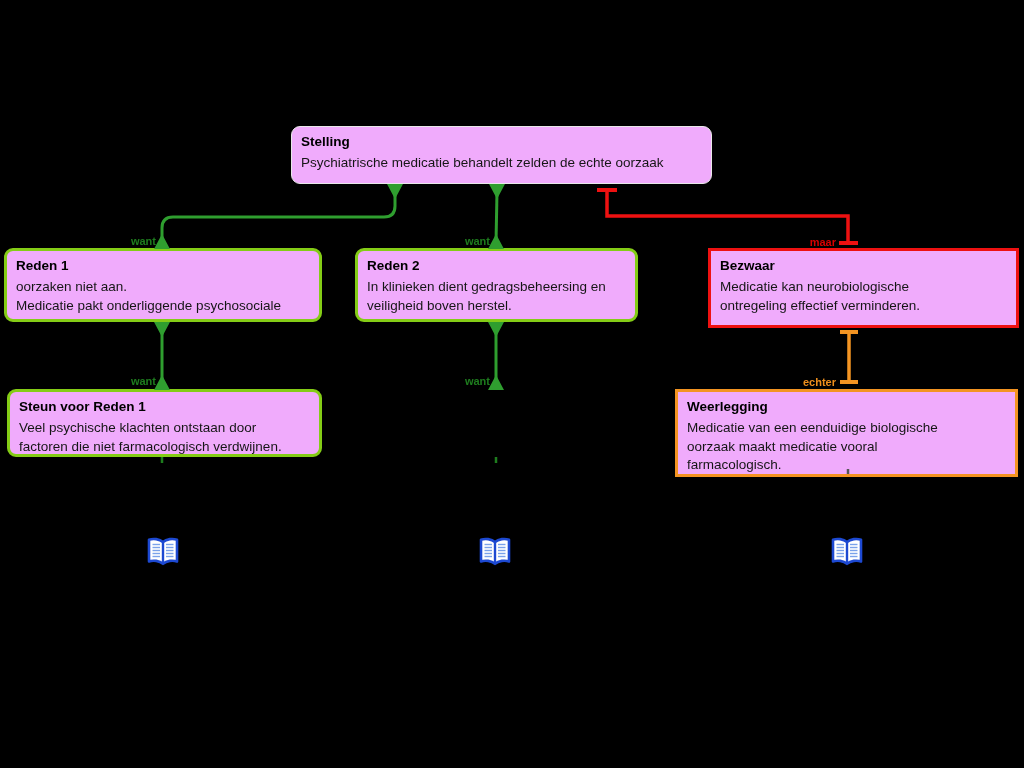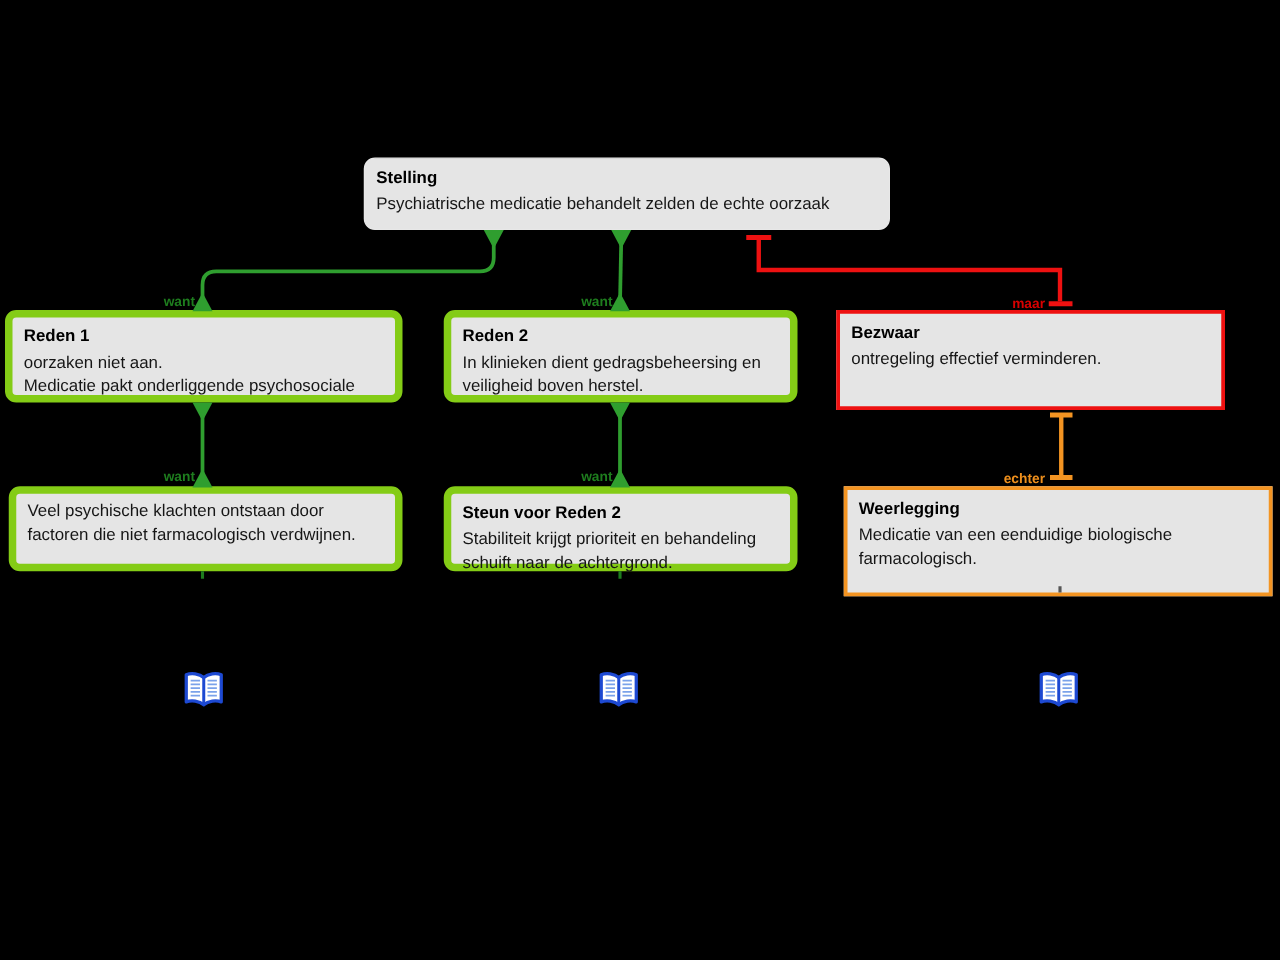--- a/index.html
+++ b/index.html
@@ -1,22 +1,22 @@
 <!DOCTYPE html>
 <html><head>
 <meta charset="utf-8">
 <style>
   html,body{margin:0;padding:0;background:#000;}
   .canvas{position:relative;width:1024px;height:768px;background:#000;overflow:hidden;
           font-family:"Liberation Sans",sans-serif;}
   .wires{position:absolute;left:0;top:0;pointer-events:none;z-index:5;}
-  .node{position:absolute;box-sizing:border-box;background:#e5e5e5;padding:5px 9px 4px 9px;z-index:2;}
+  .node{position:absolute;box-sizing:border-box;background:#f0abfc;padding:5px 9px 4px 9px;z-index:2;}
   .node.rounded{border-radius:9px;}
   .node.plain{border:1px solid #e8e8e8;}
-  .node.green{border:6px solid #84cc16;}
+  .node.green{border:3px solid #84cc16;}
   .node.red{border:3px solid #ee1111;border-radius:0;}
   .node.orange{border:3px solid #f39422;border-radius:0;}
   .title{font-size:13.5px;font-weight:700;color:#000;line-height:20px;white-space:nowrap;}
   .bodyline{font-size:13.5px;color:#161616;line-height:18.5px;white-space:nowrap;}
   .node .title{margin-bottom:2px;}
   .book-wrap{position:absolute;width:34px;height:30px;z-index:3;cursor:pointer;}
   .wire-label{font-family:"Liberation Sans",sans-serif;font-size:11px;font-weight:700;}
 </style>
 </head>
 <body>
@@ -82,39 +82,37 @@
     <div class="bodyline">oorzaken niet aan.</div>
     <div class="bodyline">Medicatie pakt onderliggende psychosociale</div>
   </div>
 
   <div class="node rounded green" style="left:355px;top:248px;width:283px;height:74px;">
     <div class="title">Reden 2</div>
     <div class="bodyline">In klinieken dient gedragsbeheersing en</div>
     <div class="bodyline">veiligheid boven herstel.</div>
   </div>
 
-  <div class="node red" style="left:669px;top:248px;width:311px;height:80px;">
+  <div class="node red" style="left:708px;top:248px;width:311px;height:80px;">
     <div class="title">Bezwaar</div>
+    <div class="bodyline">Medicatie kan neurobiologische</div>
     <div class="bodyline">ontregeling effectief verminderen.</div>
   </div>
 
   <div class="node rounded green" style="left:7px;top:389px;width:315px;height:68px;">
+    <div class="title">Steun voor Reden 1</div>
     <div class="bodyline">Veel psychische klachten ontstaan door</div>
     <div class="bodyline">factoren die niet farmacologisch verdwijnen.</div>
   </div>
 
-  <div class="node rounded green" style="left:355px;top:389px;width:283px;height:68px;">
-    <div class="title">Steun voor Reden 2</div>
-    <div class="bodyline">Stabiliteit krijgt prioriteit en behandeling</div>
-    <div class="bodyline">schuift naar de achtergrond.</div>
-  </div>
 
   <div class="node orange" style="left:675px;top:389px;width:343px;height:88px;">
     <div class="title">Weerlegging</div>
     <div class="bodyline">Medicatie van een eenduidige biologische</div>
+    <div class="bodyline">oorzaak maakt medicatie vooral</div>
     <div class="bodyline">farmacologisch.</div>
   </div>
 
   <div class="book-wrap" style="left:146px;top:537px;">
     <svg viewBox="0 0 34 30" width="34" height="30">
       <path d="M17,5 C13.5,1.8 7,1.2 3,2.8 L3,24.5 C7,23 13.5,23.6 17,26.8 C20.5,23.6 27,23 31,24.5 L31,2.8 C27,1.2 20.5,1.8 17,5 Z" fill="#ffffff" stroke="#1d49d2" stroke-width="2.6" stroke-linejoin="round"></path>
       <line x1="17" y1="5" x2="17" y2="26.8" stroke="#1d49d2" stroke-width="2.4"></line>
       <g stroke="#7aa2ea" stroke-width="1.4">
         <line x1="6.5" y1="7.5" x2="14" y2="7.5"></line>
           <line x1="6.5" y1="10.5" x2="14" y2="10.5"></line>

